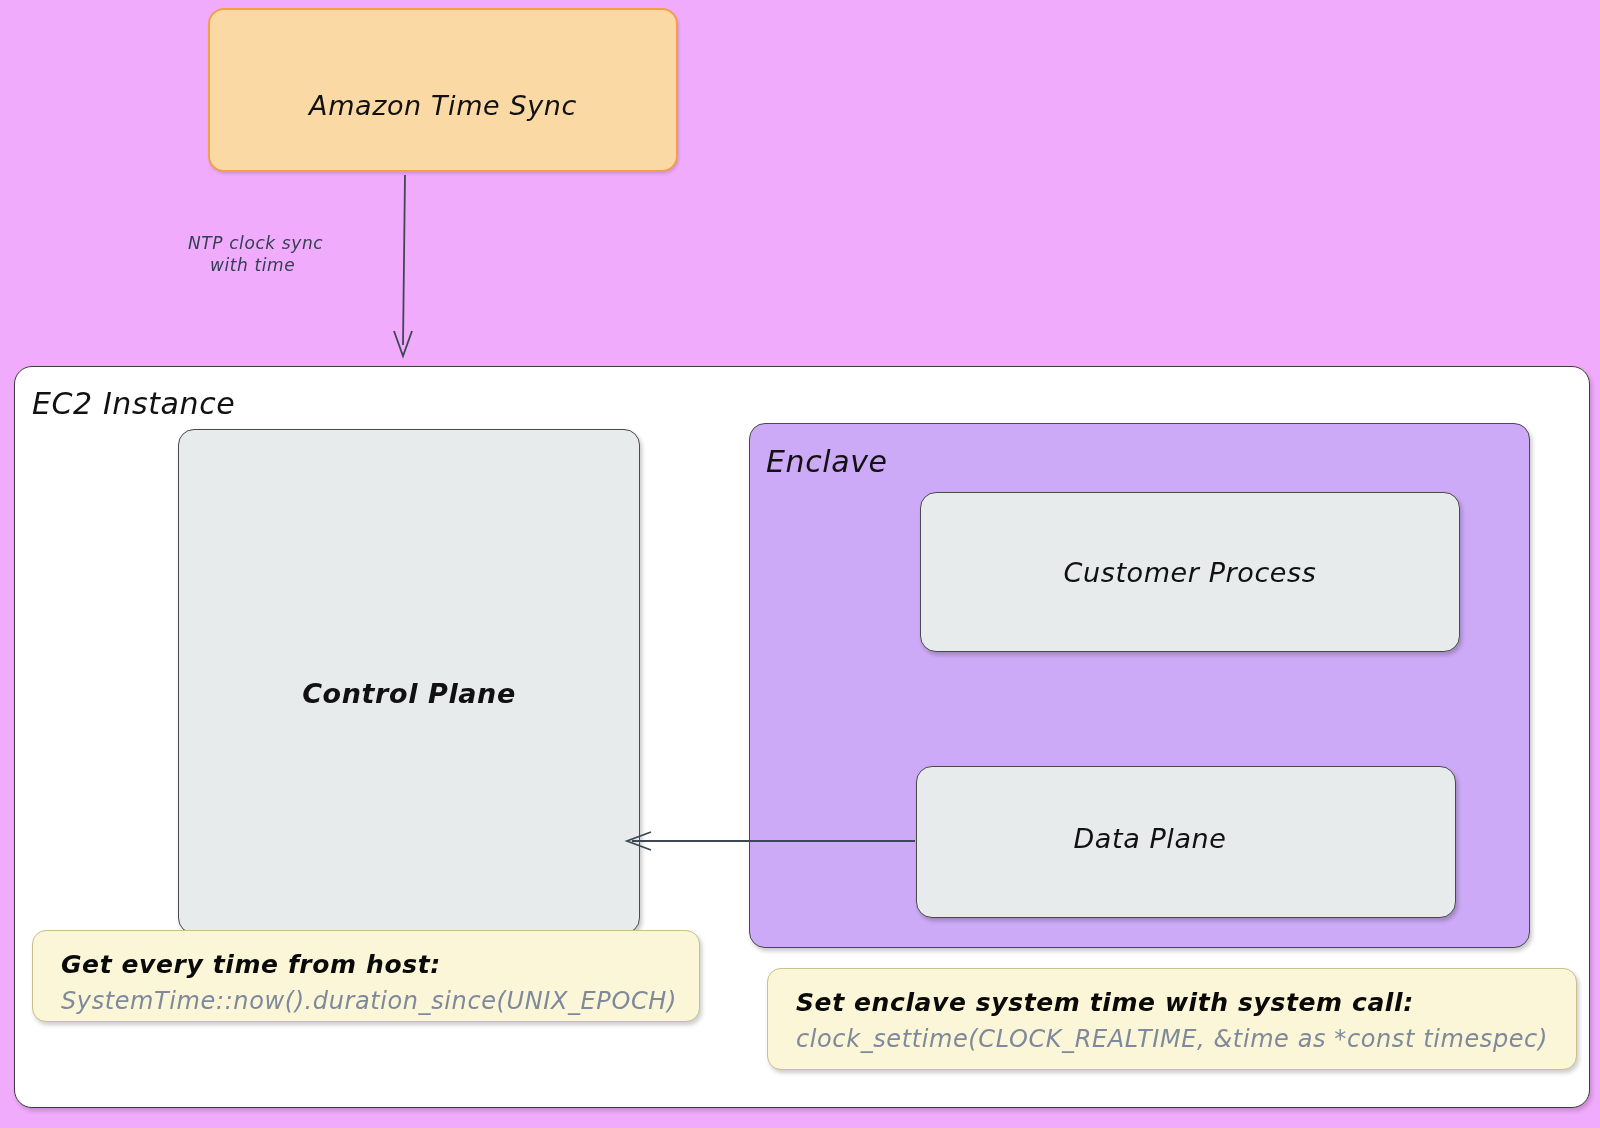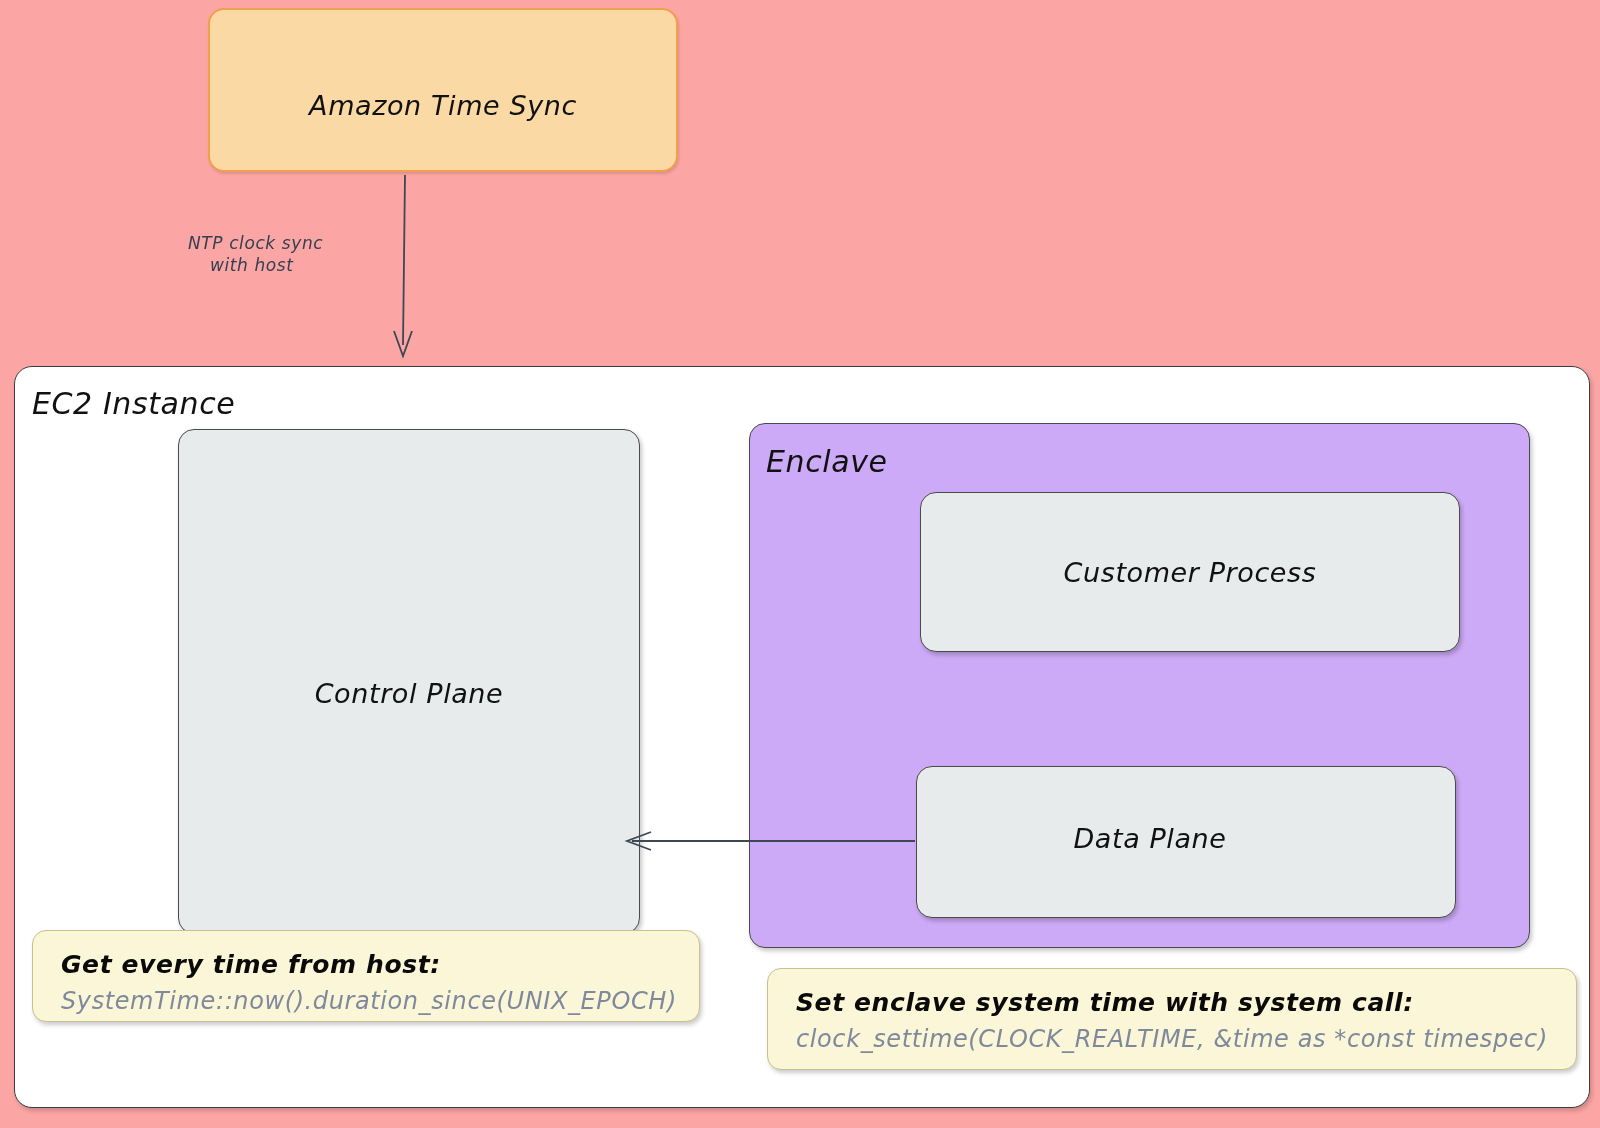--- a/index.html
+++ b/index.html
@@ -7,21 +7,21 @@
     padding: 0;
     background: #ffffff;
   }
   body {
     font-family: "DejaVu Sans", sans-serif;
   }
   #canvas {
     position: relative;
     width: 1600px;
     height: 1128px;
-    background: #fca5a5;
+    background: #f0abfc;
     overflow: hidden;
   }
   .hand {
     font-family: "DejaVu Sans", sans-serif;
     font-style: italic;
     letter-spacing: 0.6px;
   }
 
   
   .box {
@@ -142,21 +142,21 @@
   }
   .corner-label {
     position: absolute;
     font-size: 30px;
     color: #111111;
   }
 
   .ec2-label  { left: 32px;  top: 386px; }
   .enclave-label { left: 766px; top: 444px; }
 
-  .cp-label { top: 678px; left: 178px; width: 462px; }
+  .cp-label { top: 678px; left: 178px; width: 462px; font-weight: bold; }
   .cust-label { top: 557px; left: 920px; width: 540px; }
   .dp-label { top: 823px; left: 916px; width: 468px; }
 
   
   .edge-text {
     position: absolute;
     font-size: 17px;
     line-height: 1.32;
     color: #2b3440;
     white-space: nowrap;
@@ -211,21 +211,21 @@
       <path d="M394 331 L403 356 L412 331"></path>
     </g>
     <g stroke="#3d4852" stroke-width="1.8" fill="none">
       <path d="M915 841 L632 841"></path>
       <path d="M651 832 L627 841 L651 850"></path>
     </g>
   </svg>
 
   <div class="edge-text hand ntp">
     <div>NTP clock sync</div>
-    <div style="margin-left:22px;">with host</div>
+    <div style="margin-left:22px;">with time</div>
   </div>
 
 
   <div class="note note-left">
     <div class="note-title hand">Get every time from host:</div>
     <div class="note-code hand">SystemTime::now().duration_since(UNIX_EPOCH)</div>
   </div>
 
   <div class="note note-right">
     <div class="note-title hand">Set enclave system time with system call:</div>

